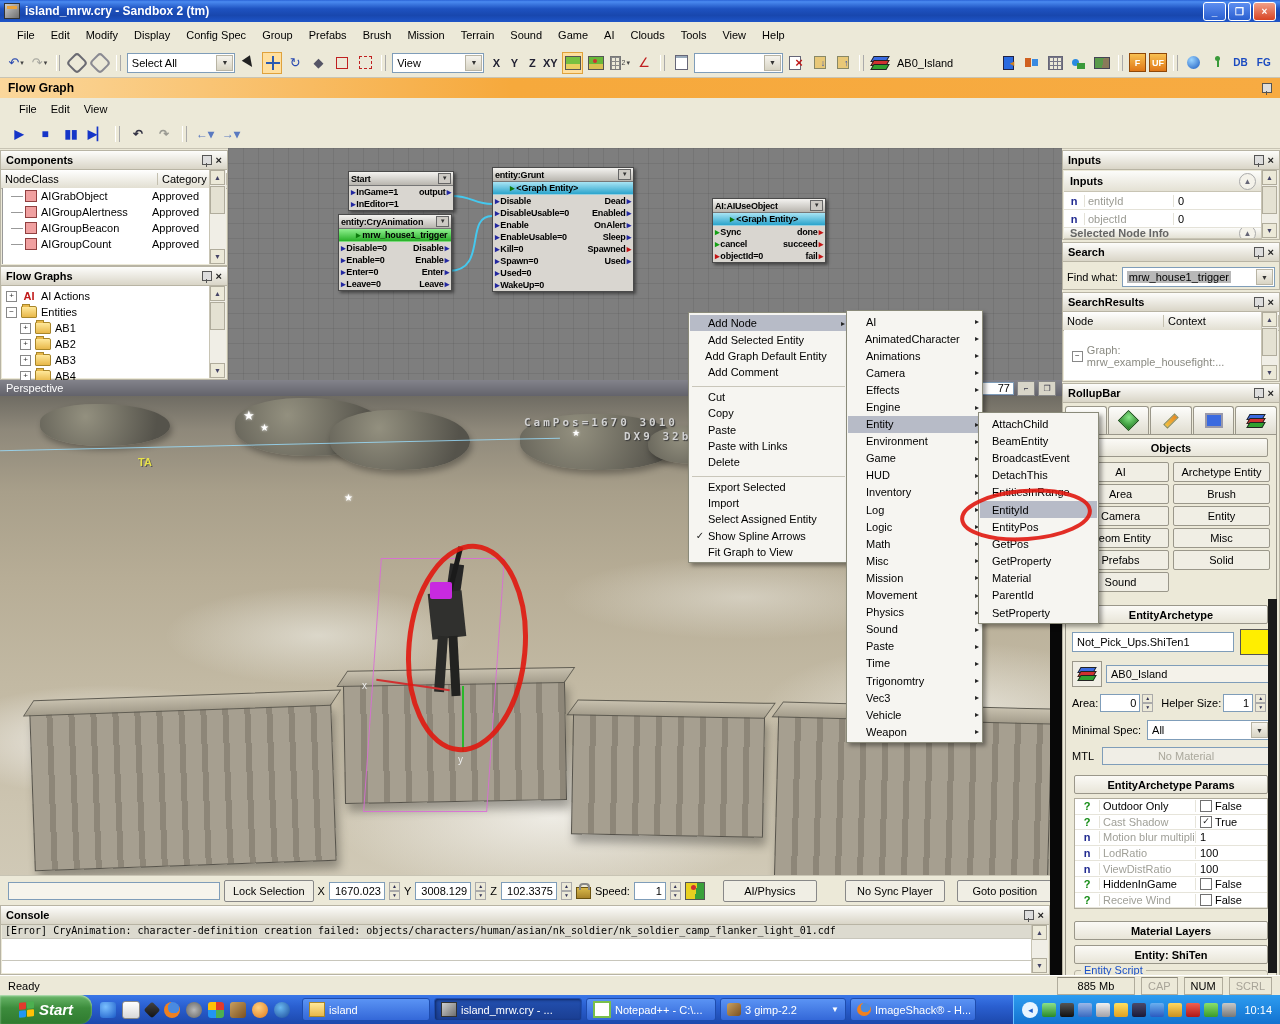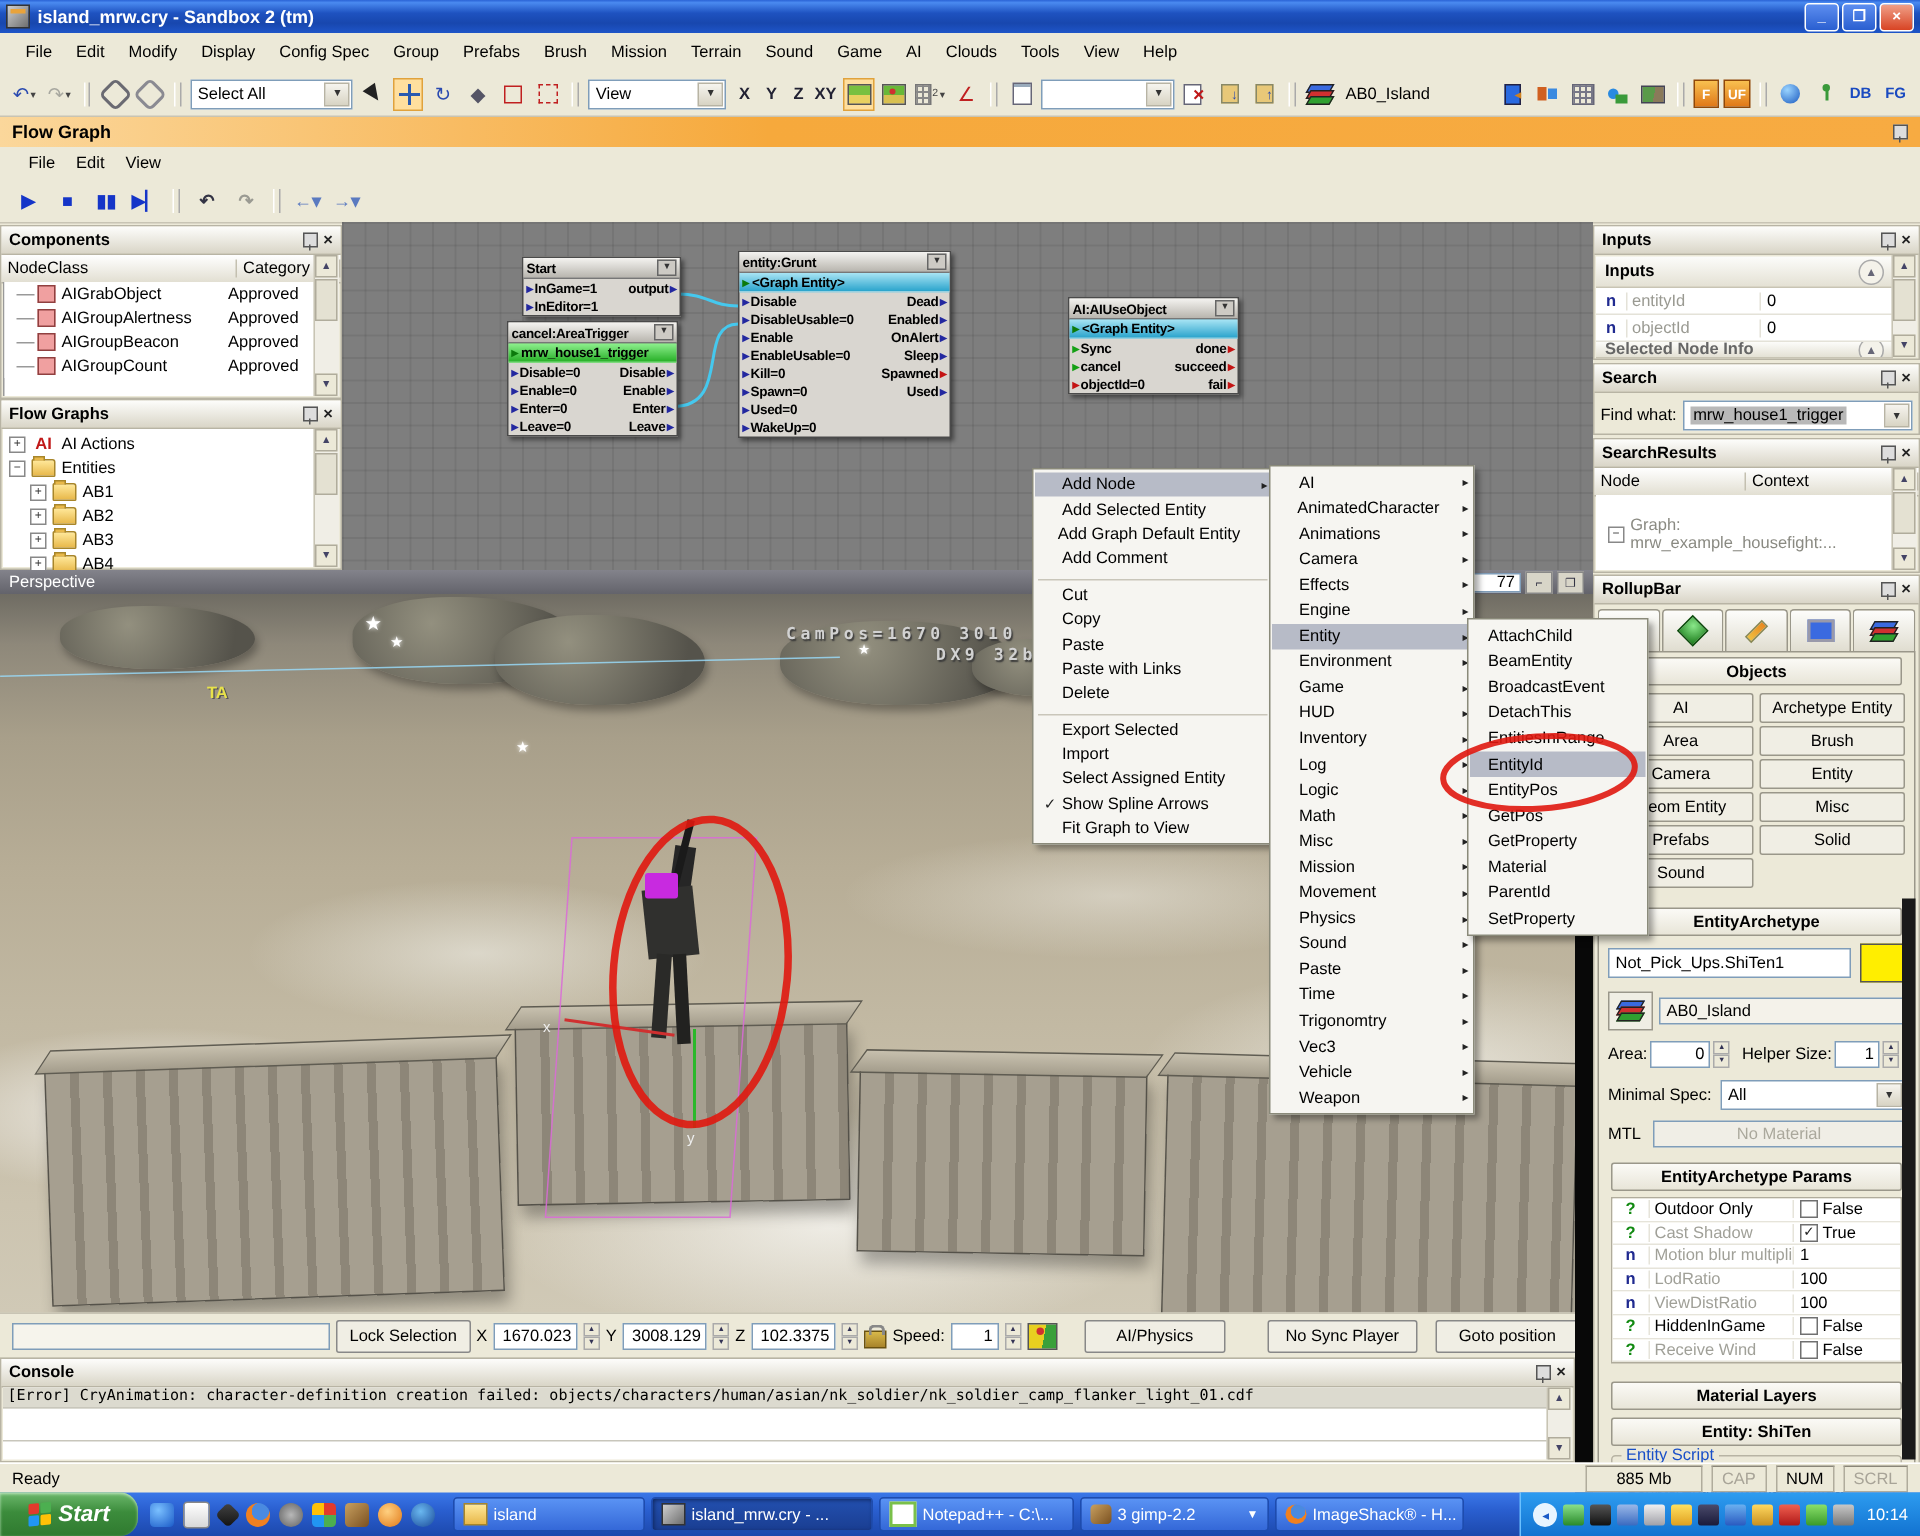--- a/index.html
+++ b/index.html
@@ -71,21 +71,21 @@
   .indent1{margin-left:14px;}
   
   #canvas{left:228px;top:148px;width:834px;height:232px;background:#7e7e7e;
     background-image:linear-gradient(rgba(0,0,0,.07) 1px,transparent 1px),linear-gradient(90deg,rgba(0,0,0,.07) 1px,transparent 1px);
     background-size:15px 15px;overflow:visible;}
   .fgnode{position:absolute;background:#d9d6d0;border:1px solid #4a4a4a;box-shadow:2px 2px 3px rgba(0,0,0,.45);
     font-size:9px;font-weight:bold;letter-spacing:-.2px;}
   .fgnode .hdr{height:13px;display:flex;align-items:center;justify-content:space-between;padding:0 2px;
     background:linear-gradient(#f4f3f0,#b8b5ae);border-bottom:1px solid #777;}
   .fgnode .hdr .nd{width:11px;height:9px;background:#cdcac4;border:1px solid #666;font-size:6px;line-height:8px;text-align:center;color:#333;}
-  .trowg{height:12px;display:flex;align-items:center;padding:0 2px;gap:2px;border-bottom:1px solid rgba(0,0,0,.08);}
+  .trowg{height:12px;display:flex;align-items:center;padding:0 17px;gap:2px;border-bottom:1px solid rgba(0,0,0,.08);}
   .trowg.green{background:linear-gradient(#8ef08e,#28b028);}
   .trowg.cyan{background:linear-gradient(#a8e4f4,#2ba4cc);}
   .trowg::before{content:"▸";color:#0c7a0c;font-size:9px;line-height:9px;}
   .prow{height:12px;display:flex;align-items:center;justify-content:space-between;padding:0 2px;}
   .prow .l::before{content:"▸";color:#2328a0;font-size:9px;margin-right:1px;}
   .prow .r::after{content:"▸";color:#2328a0;font-size:9px;margin-left:1px;}
   .prow.lgreen .l::before{color:#14a014;}
   .prow.lred .l::before{color:#c41414;}
   .prow.rred .r::after{color:#c41414;}
   
@@ -456,21 +456,21 @@
             <span class="r">output</span>
           </div>
           <div class="prow noout">
             <span class="l">InEditor=1</span>
           </div>
         </div>
     </div>
 
     <div class="fgnode" style="left:110px;top:66px;width:112px;">
       <div class="hdr">
-          <span>cancel:AreaTrigger</span>
+          <span>entity:CryAnimation</span>
           <span class="nd">▼</span>
         </div>
       <div class="trowg green">
           <span>mrw_house1_trigger</span>
         </div>
       <div>
           <div class="prow">
             <span class="l">Disable=0</span>
             <span class="r">Disable</span>
           </div>

